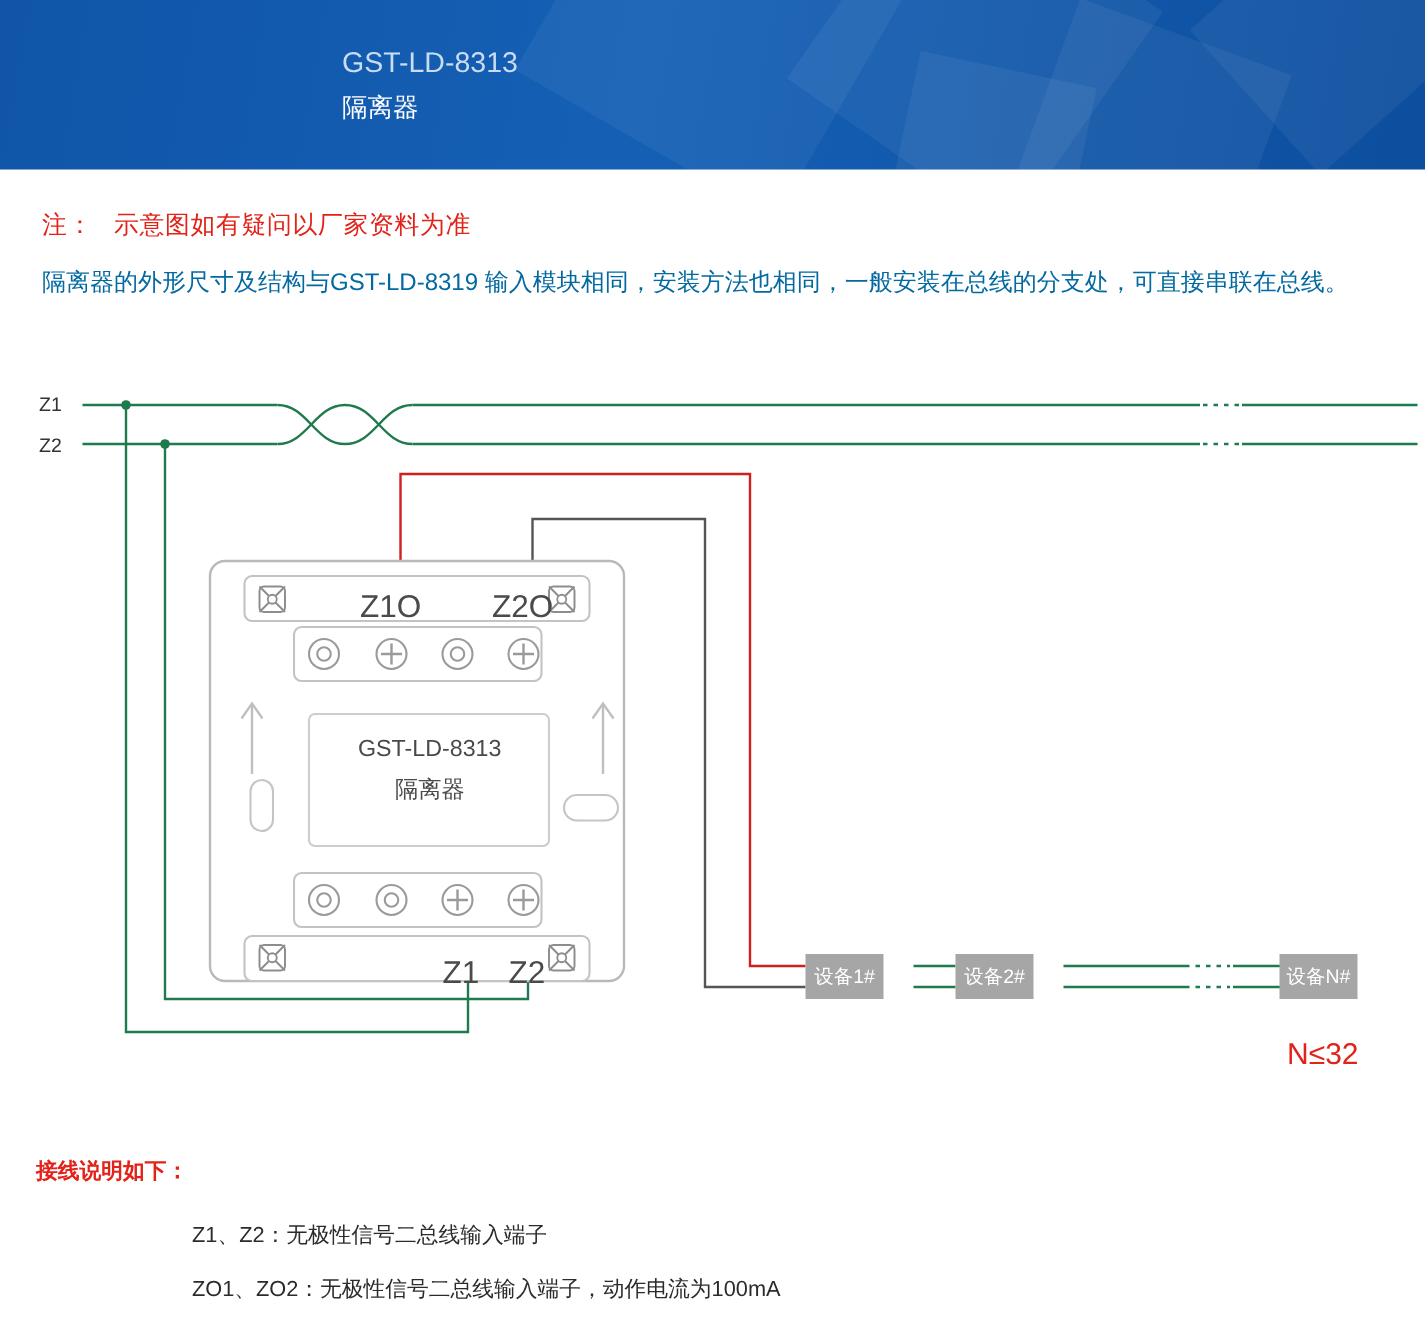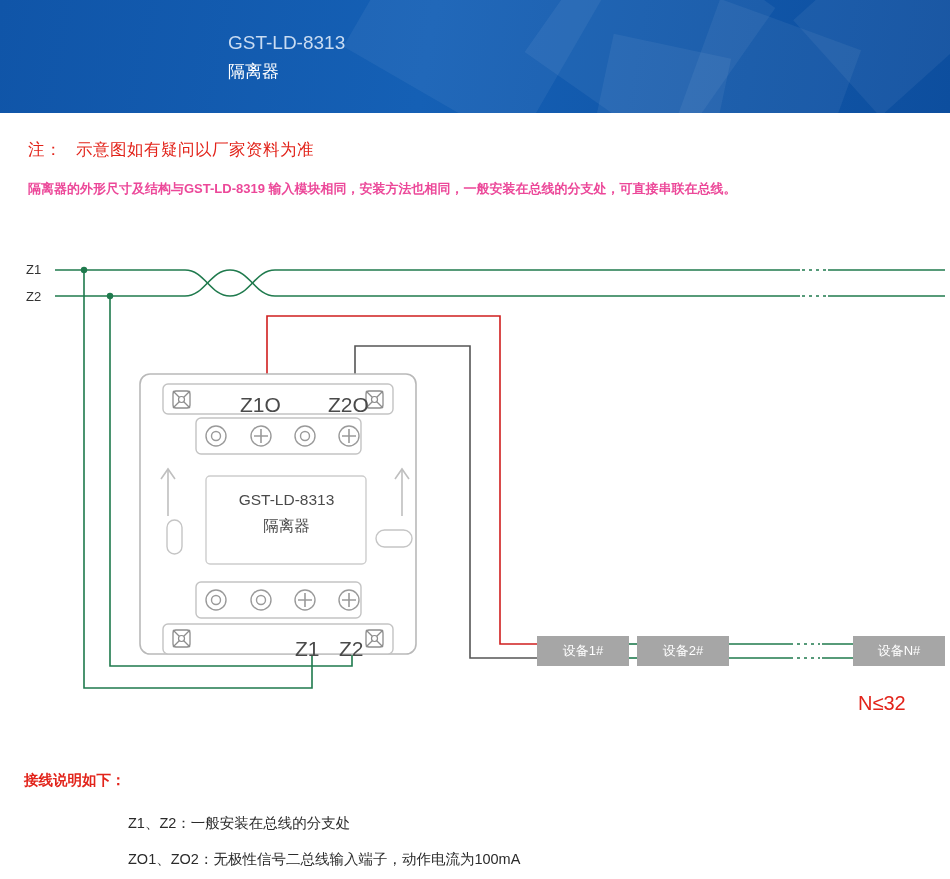--- a/index.html
+++ b/index.html
@@ -68,24 +68,23 @@
     color: #e2231a;
     letter-spacing: .5px;
   }
   .note-line .note-label { margin-right: 14px; }
 
   .desc {
     position: absolute;
     left: 28px;
     top: 172px;
     width: 900px;
-    font-size: 13px;
+    font-size: 16px;
     line-height: 33px;
-    color: #ec4899;
-    font-weight: bold;
+    color: #0369a1;
   }
 
   
   .diagram {
     position: absolute;
     left: 0;
     top: 248px;
     width: 950px;
     height: 500px;
   }
@@ -94,21 +93,21 @@
   .lbl {
     position: absolute;
     font-size: 13px;
     color: #333;
   }
   #lbl-z1 { left: 26px; top: 14px; }
   #lbl-z2 { left: 26px; top: 41px; }
 
   .dev-box {
     position: absolute;
-    width: 92px;
+    width: 52px;
     height: 30px;
     background: #a6a6a6;
     color: #fff;
     font-size: 13px;
     display: flex;
     align-items: center;
     justify-content: center;
   }
   #dev1 { left: 537px; top: 388px; }
   #dev2 { left: 637px; top: 388px; }
@@ -310,14 +309,14 @@
   <div class="term-lbl" id="t-z2b">Z2</div>
 
   <div class="dev-box" id="dev1">设备1#</div>
   <div class="dev-box" id="dev2">设备2#</div>
   <div class="dev-box" id="devn">设备N#</div>
 
   <div class="nle">N≤32</div>
 </div>
 
 <div class="foot-title">接线说明如下：</div>
-<div class="foot-item" id="foot-1">Z1、Z2：一般安装在总线的分支处</div>
+<div class="foot-item" id="foot-1">Z1、Z2：无极性信号二总线输入端子</div>
 <div class="foot-item" id="foot-2">ZO1、ZO2：无极性信号二总线输入端子，动作电流为100mA</div>
 
 </body></html>

